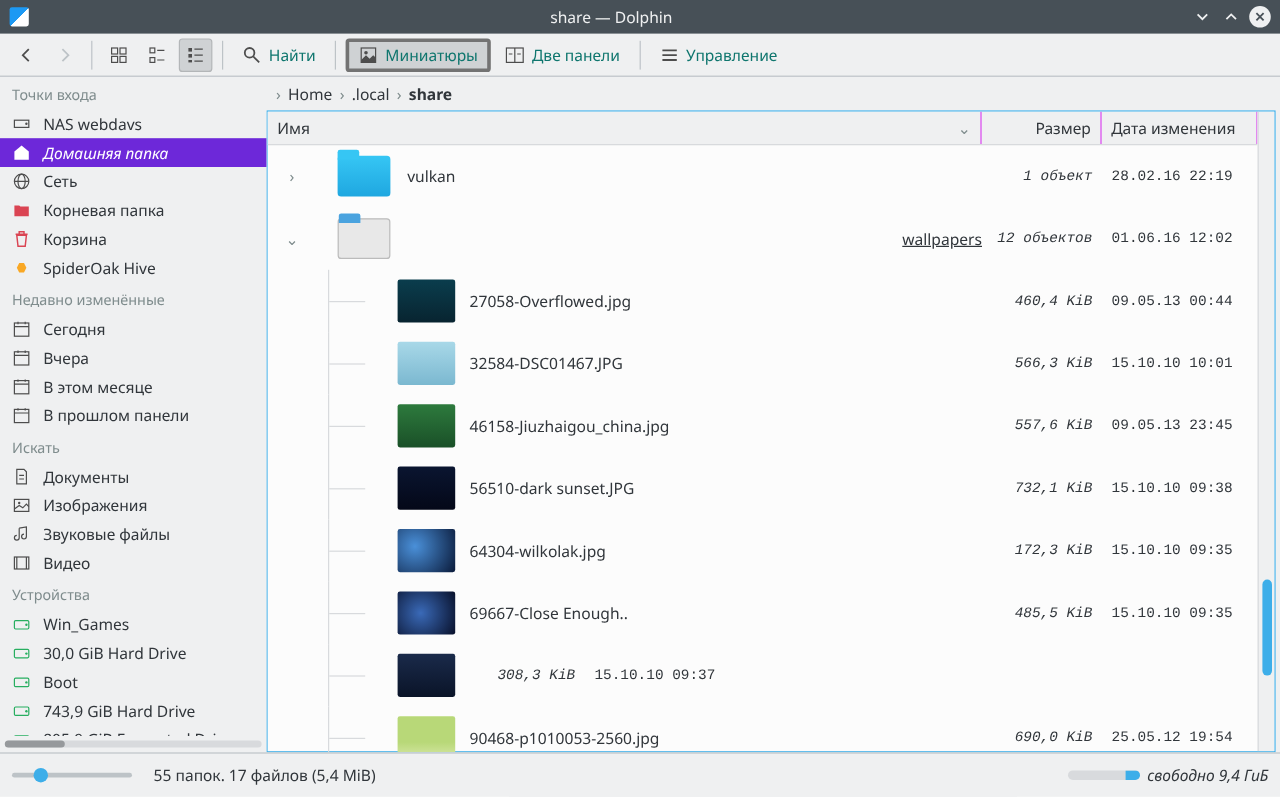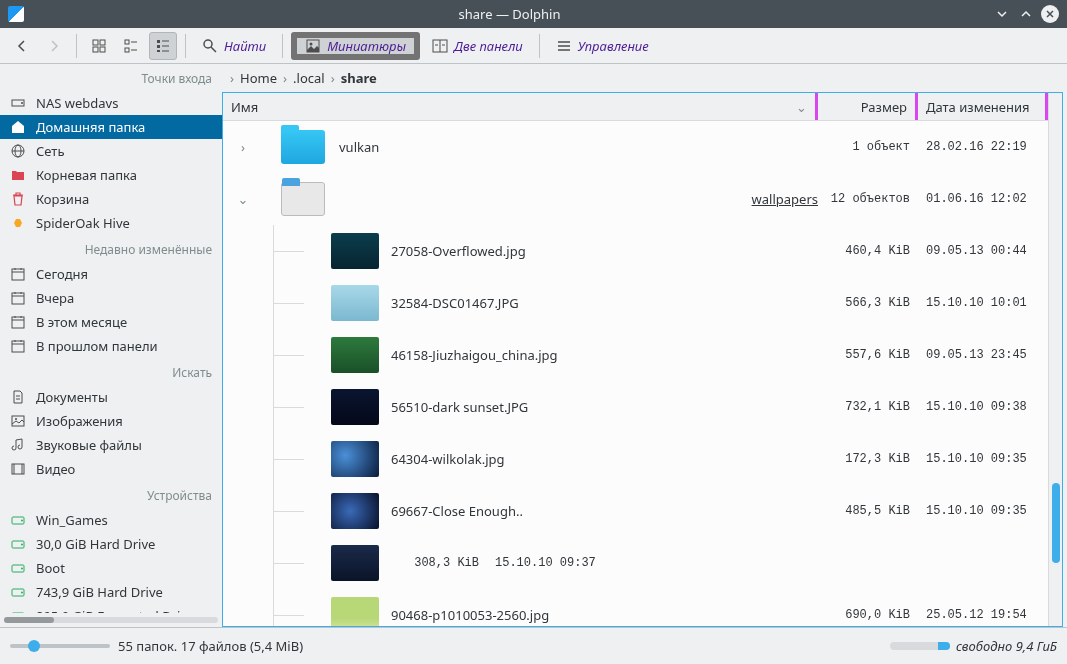--- a/index.html
+++ b/index.html
@@ -12,77 +12,77 @@
 .titlebar .win-btn { width: 18px; height: 18px; margin-left: 6px; display: flex; align-items: center; justify-content: center; cursor: pointer; color: #eff0f1; }
 .titlebar .win-close { width: 18px; height: 18px; border-radius: 50%; background: #eff0f1; color: #475057; display: flex; align-items: center; justify-content: center; margin-left: 6px; cursor: pointer; font-weight: bold; }
 
 
 .toolbar { height: 36px; display: flex; align-items: center; padding: 0 8px; gap: 4px; border-bottom: 1px solid #bdc3c7; }
 .toolbar .nav-btn { width: 28px; height: 28px; display: flex; align-items: center; justify-content: center; color: #4d4d4d; cursor: pointer; border-radius: 3px; }
 .toolbar .nav-btn.disabled { color: #bdc3c7; cursor: default; }
 .toolbar .sep { width: 1px; height: 24px; background: #bdc3c7; margin: 0 4px; }
 .toolbar .view-btn { width: 28px; height: 28px; display: flex; align-items: center; justify-content: center; cursor: pointer; border-radius: 3px; }
 .toolbar .view-btn.active { background: #cfd2d4; border: 1px solid #b3b6b8; }
-.toolbar .tbtn { height: 28px; display: flex; align-items: center; padding: 0 8px; cursor: pointer; border-radius: 3px; gap: 6px; color: #4c1d95; font-style: italic; }
-.toolbar .tbtn.active { background: #cfd2d4; border: 6px solid #737373; }
+.toolbar .tbtn { height: 28px; display: flex; align-items: center; padding: 0 8px; cursor: pointer; border-radius: 3px; gap: 6px; color: #0f766e; }
+.toolbar .tbtn.active { background: #cfd2d4; border: 3px solid #737373; }
 .toolbar .tbtn svg { flex-shrink: 0; }
 
 
 .main { flex: 1; display: flex; overflow: hidden; }
 
 
 .sidebar { width: 222px; overflow: hidden; display: flex; flex-direction: column; }
-.sidebar-scroll { flex: 1; overflow-y: auto; text-align: right; }
+.sidebar-scroll { flex: 1; overflow-y: auto; }
 .sidebar-section-title { padding: 6px 10px 4px; color: #7f8c8d; font-size: 12px; }
 .sidebar-item { display: flex; align-items: center; padding: 3px 10px; gap: 10px; cursor: pointer; color: #31363b; }
-.sidebar-item.active { background: #0369a1; color: #fff; }
+.sidebar-item.active { background: #6d28d9; color: #fff; font-style: italic; }
 .sidebar-item .ic { width: 16px; height: 16px; flex-shrink: 0; display: flex; align-items: center; justify-content: center; }
 .sidebar-hscroll { height: 14px; display: flex; align-items: center; padding: 0 4px; }
 .sidebar-hscroll .track { flex: 1; height: 6px; background: #d8dadd; border-radius: 3px; position: relative; }
 .sidebar-hscroll .thumb { position: absolute; left: 0; width: 50px; height: 6px; background: #96999c; border-radius: 3px; }
 
 
 .content { flex: 1; display: flex; flex-direction: column; overflow: hidden; }
 .breadcrumb { height: 28px; display: flex; align-items: center; padding: 0 8px; color: #31363b; gap: 2px; }
 .breadcrumb .crumb { padding: 0 4px; cursor: pointer; }
 .breadcrumb .crumb.current { font-weight: bold; }
 .breadcrumb .chev { color: #7f8c8d; }
 
 
 .fileview-wrap { flex: 1; display: flex; border: 1px solid #3daee9; margin: 0 4px 0 0; background: #fcfcfc; overflow: hidden; }
 .fileview { flex: 1; display: flex; flex-direction: column; overflow: hidden; }
 .columns { display: flex; height: 28px; border-bottom: 1px solid #d8dadd; background: #eff0f1; }
-.columns .col { display: flex; align-items: center; padding: 0 8px; border-right: 3px solid #d946ef; color: #31363b; text-align: center; }
+.columns .col { display: flex; align-items: center; padding: 0 8px; border-right: 1px solid #d946ef; color: #31363b; text-align: center; }
 .col-name { flex: 1; }
 .col-size { width: 100px; justify-content: flex-end; }
 .col-date { width: 130px; }
 .col-name .sort { margin-left: auto; color: #7f8c8d; }
 
 .filelist { flex: 1; overflow-y: auto; font-family: inherit; }
 .row { display: flex; align-items: center; height: 52px; padding-left: 10px; }
 .row .tree-toggle { width: 20px; text-align: center; color: #7f8c8d; cursor: pointer; }
 .row .tree-spacer { width: 20px; }
 .row .tree-indent { width: 50px; border-left: 1px solid #d8dadd; height: 100%; position: relative; }
 .row .tree-indent::after { content: ""; position: absolute; top: 50%; left: 0; width: 30px; border-top: 1px solid #d8dadd; }
 .row .thumb { width: 48px; height: 36px; margin: 0 8px; border-radius: 2px; flex-shrink: 0; }
 .row .fname { flex: 1; color: #31363b; padding-left: 4px; }
 .row .fname.opened { text-decoration: underline; text-align: right; }
-.row .fsize { width: 100px; text-align: right; font-family: "Liberation Mono", monospace; font-size: 12px; color: #31363b; padding-right: 8px; }
+.row .fsize { width: 100px; text-align: right; font-family: "Liberation Mono", monospace; font-size: 12px; color: #31363b; padding-right: 8px; font-style: italic; }
 .row .fdate { width: 130px; font-family: "Liberation Mono", monospace; font-size: 12px; color: #31363b; padding: 0 8px; }
 
 .folder-icon { width: 44px; height: 34px; background: linear-gradient(#36c6f4, #1fa7e0); border-radius: 3px; position: relative; margin: 0 10px 0 8px; }
 .folder-icon::before { content: ""; position: absolute; top: -5px; left: 0; width: 18px; height: 8px; background: #36c6f4; border-radius: 2px 2px 0 0; }
 .folder-icon.wall { background: #e8e8e8; border: 1px solid #bbb; }
 .folder-icon.wall::before { background: #4aa3df; }
 
 .vscroll { width: 14px; background: #eff0f1; position: relative; border-left: 1px solid #d8dadd; }
 .vscroll .vthumb { position: absolute; left: 3px; width: 8px; background: #3daee9; border-radius: 4px; }
 
 
-.statusbar { height: 24px; display: flex; align-items: center; padding: 18px 10px; gap: 8px; color: #31363b; border-top: 1px solid #bdc3c7; }
+.statusbar { height: 24px; display: flex; align-items: center; padding: 18px 10px; gap: 18px; color: #31363b; border-top: 1px solid #bdc3c7; }
 .statusbar .status-text { flex: 1; }
 .zoom { display: flex; align-items: center; gap: 6px; }
 .zoom .ztrack { width: 100px; height: 4px; background: #bdc3c7; border-radius: 2px; position: relative; }
 .zoom .zthumb { position: absolute; top: -4px; left: 18px; width: 12px; height: 12px; background: #3daee9; border-radius: 50%; }
 .freespace { display: flex; align-items: center; gap: 6px; font-style: italic; }
 .freespace .ftrack { width: 60px; height: 8px; background: #d8dadd; border-radius: 4px; position: relative; overflow: hidden; }
 .freespace .ffill { position: absolute; right: 0; width: 12px; height: 100%; background: #3daee9; }
 
 
 .th-dark-teal { background: linear-gradient(#0a3d4d, #082430); }

